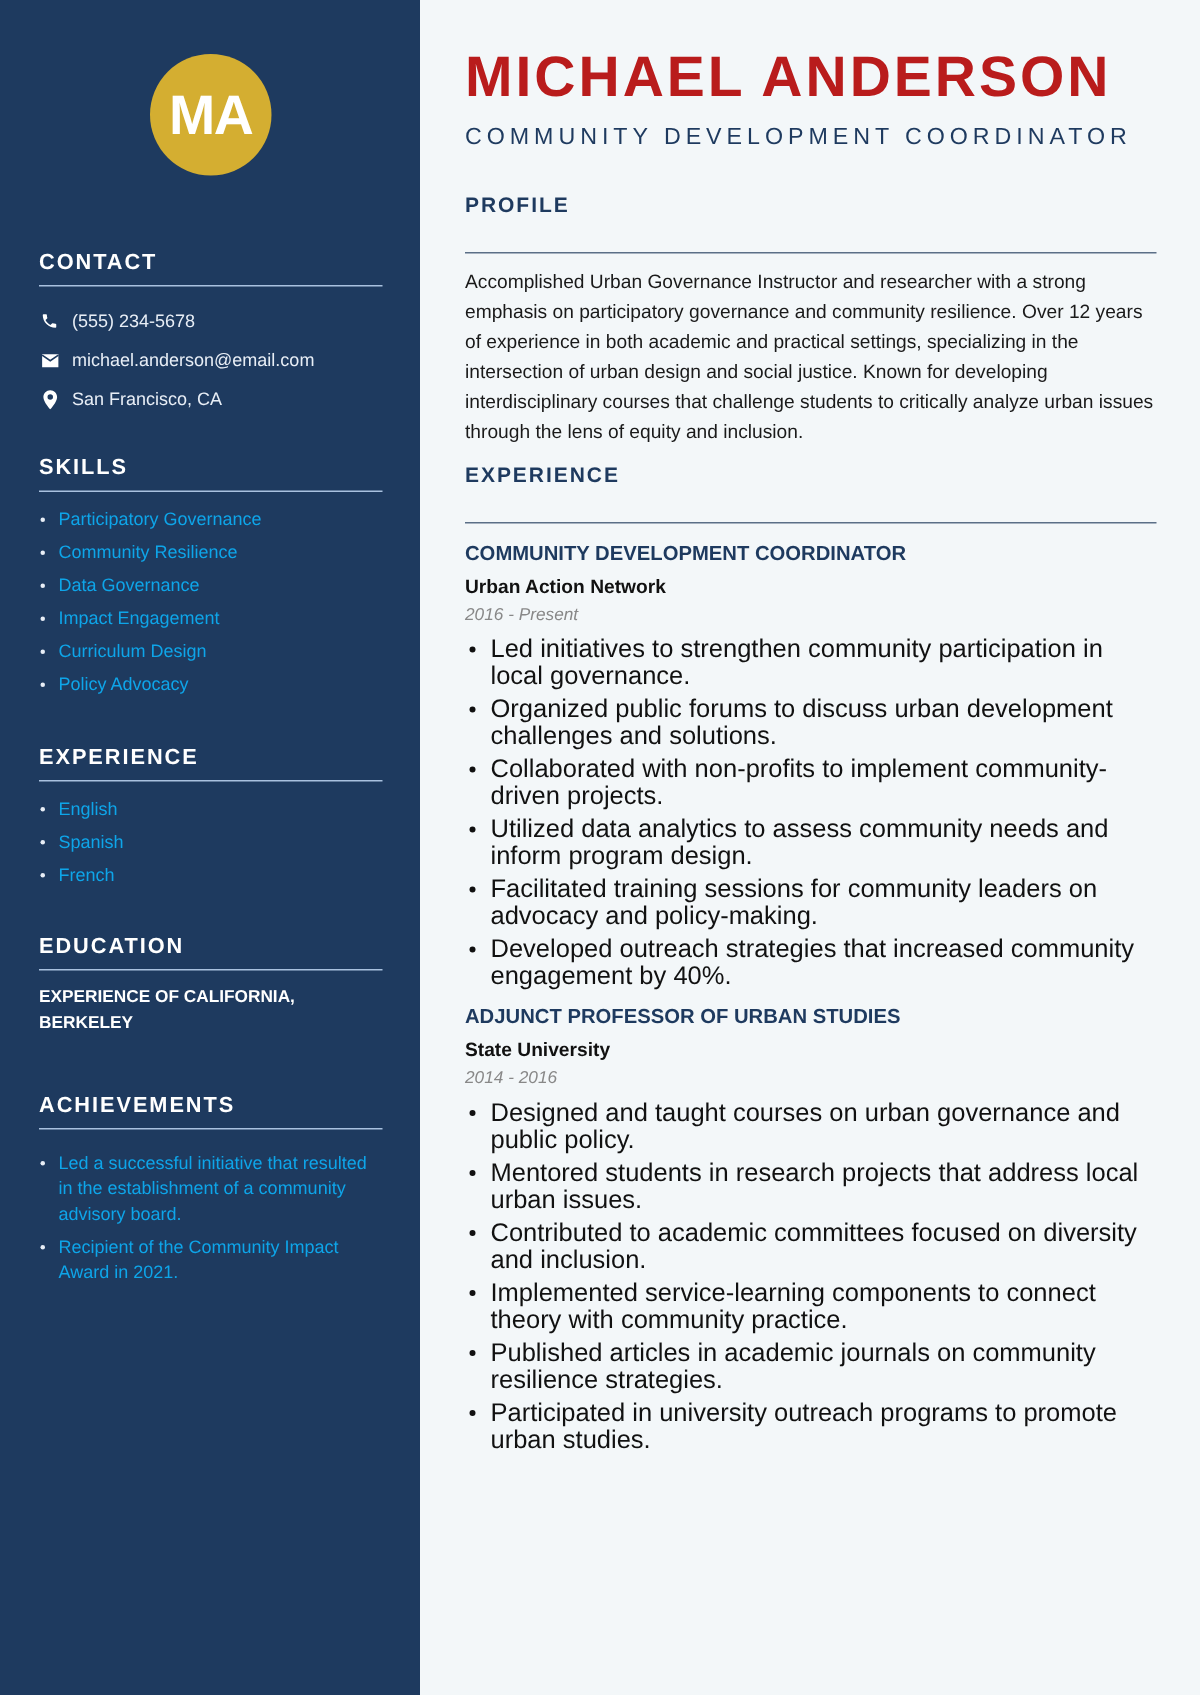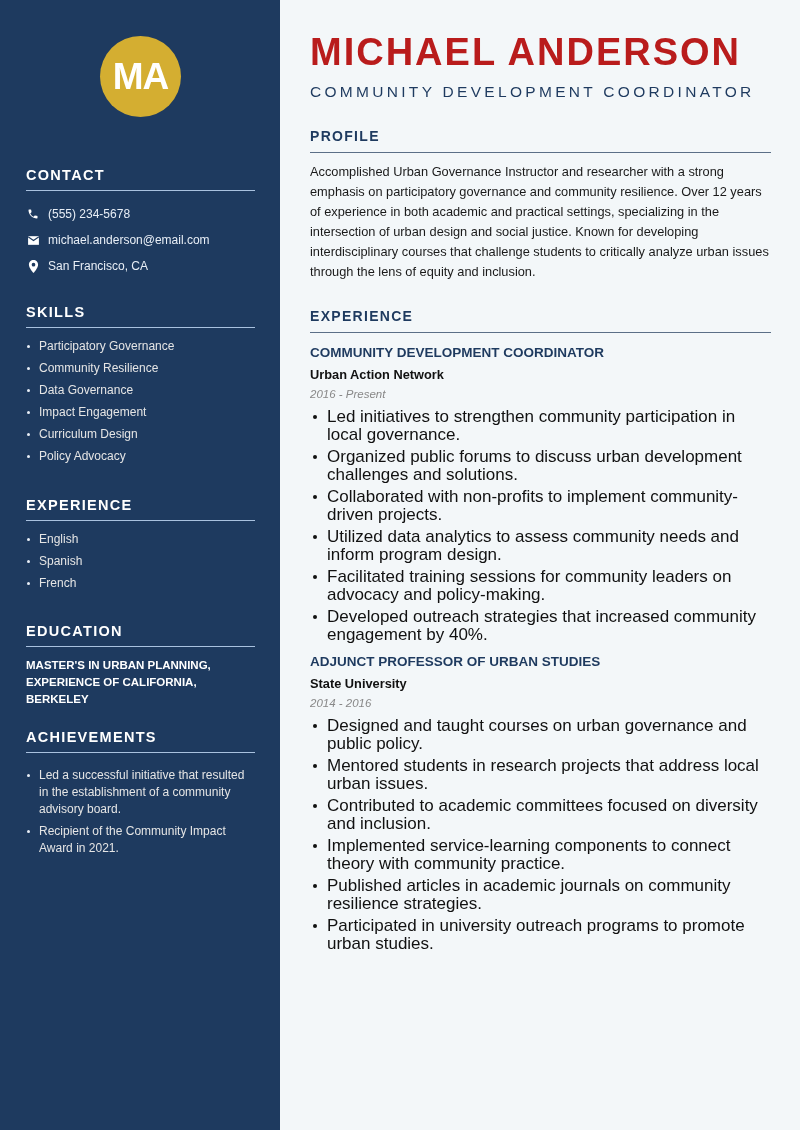--- a/index.html
+++ b/index.html
@@ -5,27 +5,27 @@
   * { box-sizing: border-box; margin: 0; padding: 0; }
   html, body { width: 800px; height: 1130px; overflow: hidden; }
   body { font-family: "Liberation Sans", "DejaVu Sans", sans-serif; background: #f3f7f9; position: relative; }
   .sidebar { position: absolute; left: 0; top: 0; width: 280px; height: 1130px; background: #1e3a5f; color: #fff; }
   .avatar { position: absolute; left: 100px; top: 36px; width: 81px; height: 81px; border-radius: 50%; background: #d4ae31; display: flex; align-items: center; justify-content: center; font-weight: bold; font-size: 37px; color: #fff; letter-spacing: -1px; }
   .side-section { position: absolute; left: 26px; width: 229px; }
   .side-h { font-size: 14.5px; font-weight: bold; letter-spacing: 1.3px; color: #fff; padding-bottom: 7px; border-bottom: 1.5px solid #a9c1df; margin-bottom: 10px; }
   .contact-row { display: flex; align-items: center; height: 26px; font-size: 12px; color: #e8eef6; }
   .contact-row .ic { width: 14px; height: 14px; margin-right: 8px; display: flex; align-items: center; justify-content: center; }
   .side-list { list-style: none; }
-  .side-list li { position: relative; padding-left: 13px; font-size: 12px; color: #e5e5e5; line-height: 17px; margin-bottom: 5px; }
+  .side-list li { position: relative; padding-left: 13px; font-size: 12px; color: #0ea5e9; line-height: 17px; margin-bottom: 5px; }
   .side-list li::before { content: ""; position: absolute; left: 1px; top: 7px; width: 3px; height: 3px; background: #e8eef6; border-radius: 50%; }
   .edu { font-size: 11.5px; font-weight: bold; line-height: 17px; color: #fff; }
   .main { position: absolute; left: 310px; top: 0; width: 461px; }
   .name { position: absolute; top: 31px; left: 0; font-size: 38px; font-weight: bold; color: #b91c1c; letter-spacing: 2px; white-space: nowrap; }
   .title { position: absolute; top: 83px; left: 0; font-size: 15.5px; color: #1e3a5f; letter-spacing: 3.3px; white-space: nowrap; }
-  .main-h { font-size: 14px; font-weight: bold; letter-spacing: 1.3px; color: #1e3a5f; padding-bottom: 8px; border-bottom: 1.5px solid #5b6f87; }
+  .main-h { font-size: 14px; font-weight: bold; letter-spacing: 1.3px; color: #1e3a5f; padding-bottom: 24px; border-bottom: 1.5px solid #5b6f87; }
   .profile { position: absolute; top: 128px; left: 0; width: 461px; }
   .profile p { font-size: 12.8px; line-height: 20px; color: #1a1a1a; margin-top: 9px; }
   .experience { position: absolute; top: 308px; left: 0; width: 461px; }
   .job { margin-top: 12px; }
   .job-title { font-size: 13.5px; font-weight: bold; color: #1e3a5f; }
   .company { font-size: 12.8px; font-weight: bold; color: #111; margin-top: 7px; }
   .dates { font-size: 11.5px; font-style: italic; color: #888; margin-top: 6px; }
   .bullets { list-style: none; margin-top: 8px; }
   .bullets li { position: relative; padding-left: 17px; font-size: 17px; line-height: 18px; color: #111; margin-bottom: 4px; }
   .bullets li::before { content: ""; position: absolute; left: 3px; top: 7px; width: 4px; height: 4px; background: #111; border-radius: 50%; }
@@ -83,21 +83,20 @@
     <h2 class="side-h">EXPERIENCE</h2>
     <ul class="side-list">
       <li>English</li>
       <li>Spanish</li>
       <li>French</li>
     </ul>
   </section>
 
   <section class="side-section" style="top:623px">
     <h2 class="side-h">EDUCATION</h2>
-    <div class="edu">MASTER'S IN URBAN PLANNING,</div>
     <div class="edu">EXPERIENCE OF CALIFORNIA, BERKELEY</div>
   </section>
 
   <section class="side-section" style="top:729px">
     <h2 class="side-h" style="margin-bottom:14px">ACHIEVEMENTS</h2>
     <ul class="side-list">
       <li>Led a successful initiative that resulted in the establishment of a community advisory board.</li>
       <li>Recipient of the Community Impact Award in 2021.</li>
     </ul>
   </section>

